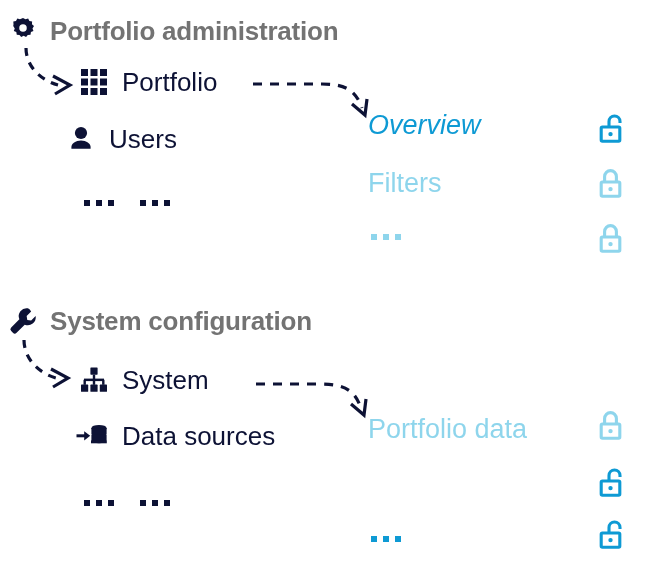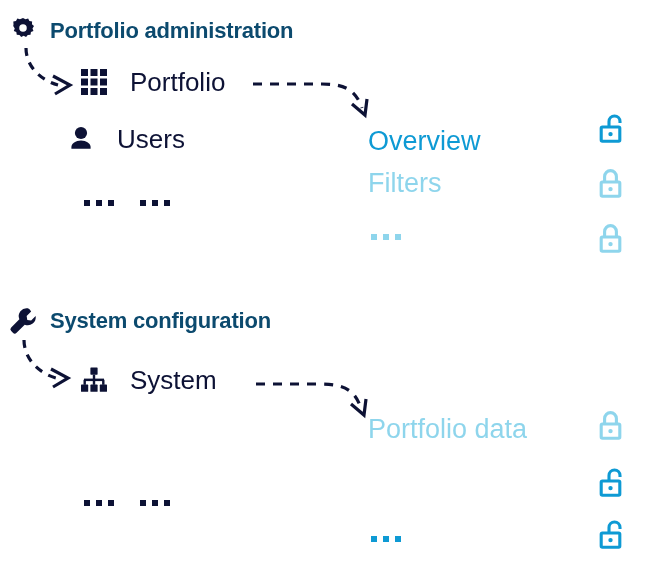--- a/index.html
+++ b/index.html
@@ -9,28 +9,28 @@
     color:#0d1235;
   }
   .canvas{position:absolute;inset:0;}
 
   
   .abs{position:absolute;}
 
   
   .section-head{
     display:flex;align-items:center;gap:12px;
-    font-size:22px;font-weight:bold;color:#0c4a6e;
+    font-size:26px;font-weight:bold;color:#737373;
     letter-spacing:-0.2px;white-space:nowrap;
   }
   .section-head .head-label{line-height:1;}
 
   
   .menu-row{
-    display:flex;align-items:center;gap:22px;
+    display:flex;align-items:center;gap:14px;
     font-size:26px;font-weight:400;color:#0d1235;
     white-space:nowrap;line-height:1;
   }
   .menu-row .row-label{line-height:1;}
 
   
   .dots-pair{display:flex;gap:26px;align-items:center;}
   .dots{display:flex;gap:6px;align-items:center;}
   .dots i{display:block;width:6px;height:6px;background:#0d1235;}
   .dots.lite i{background:#8ed5ec;}
@@ -126,21 +126,21 @@
         <i></i>
         <i></i>
       </span>
     <span class="dots">
         <i></i>
         <i></i>
         <i></i>
       </span>
   </div>
 
-  <div class="detail-row" style="left:368px;top:128px;">
+  <div class="detail-row" style="left:368px;top:112px;font-style:italic;">
     <span class="detail-label active">Overview</span>
   </div>
   <div class="lock-cell" style="top:112px;">
     <svg width="32" height="34" viewBox="0 0 32 34" aria-hidden="true">
       <path d="M11 15 V9.5 a5.5 5.5 0 0 1 11 0 V11" fill="none" stroke="#0e9ad4" stroke-width="3.1" stroke-linecap="butt"></path>
       <rect x="3.2" y="15" width="18.6" height="14.2" rx="1.2" fill="none" stroke="#0e9ad4" stroke-width="3.1"></rect>
       <circle cx="12.5" cy="22.1" r="2.2" fill="#0e9ad4"></circle>
     </svg>
   </div>
 
@@ -191,20 +191,37 @@
           <rect x="4.0" y="12.6" width="20.0" height="2.5"></rect>
           <rect x="3.5" y="13.8" width="2.4" height="5.0"></rect>
           <rect x="12.8" y="13.8" width="2.4" height="5.0"></rect>
           <rect x="22.1" y="13.8" width="2.4" height="5.0"></rect>
         </g>
       </svg>
     </span>
     <span class="row-label">System</span>
   </div>
 
+  <div class="abs menu-row" style="left:76px;top:422px;">
+    <span class="ico">
+      <svg width="32" height="28" viewBox="0 0 32 28" aria-hidden="true">
+        <g fill="#0d1235">
+
+          <rect x="0.5" y="12.3" width="9.5" height="3.0"></rect>
+          <path d="M8.2 9.2 L14.2 13.8 L8.2 18.4 Z"></path>
+
+          <ellipse cx="23.0" cy="6.2" rx="7.6" ry="3.3"></ellipse>
+          <path d="M15.4 6.2 v5.4 a7.6 3.3 0 0 0 15.2 0 V6.2 z"></path>
+          <path d="M15.4 12.6 v5.4 a7.6 3.3 0 0 0 15.2 0 V12.6 z"></path>
+          <rect x="15.0" y="18.3" width="15.8" height="3.0"></rect>
+        </g>
+      </svg>
+    </span>
+    <span class="row-label">Data sources</span>
+  </div>
 
   <div class="abs dots-pair" style="left:84px;top:500px;">
     <span class="dots">
         <i></i>
         <i></i>
         <i></i>
       </span>
     <span class="dots">
         <i></i>
         <i></i>

